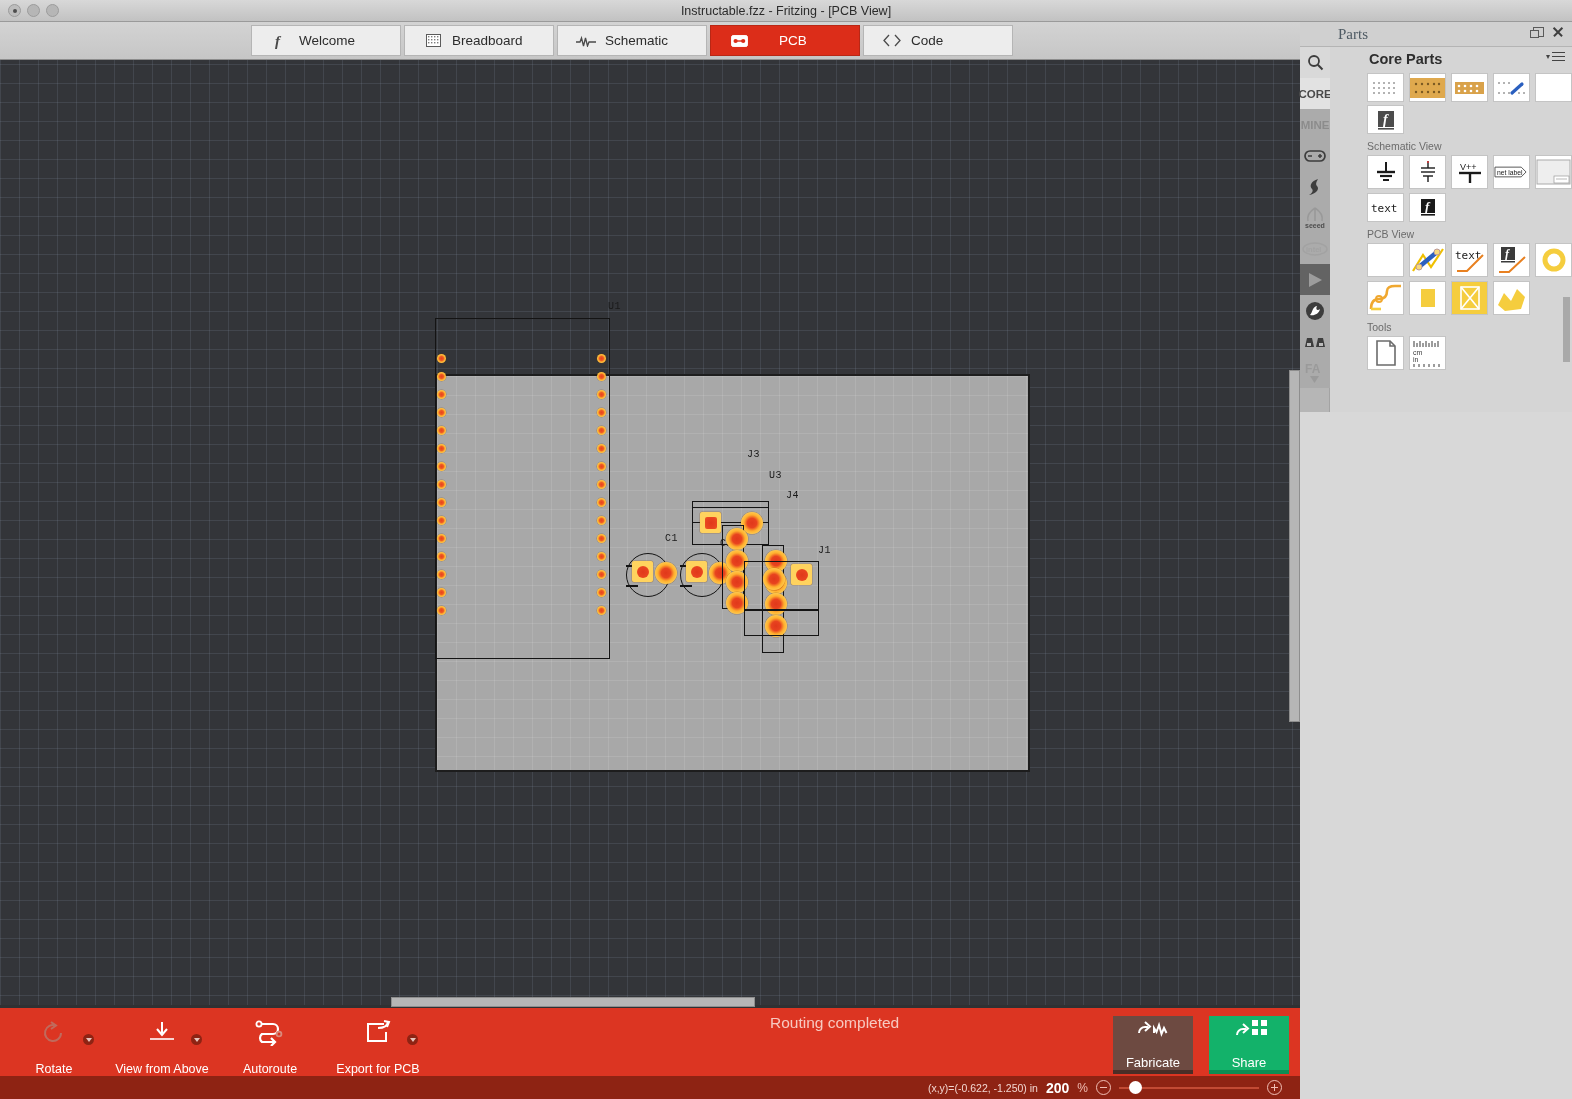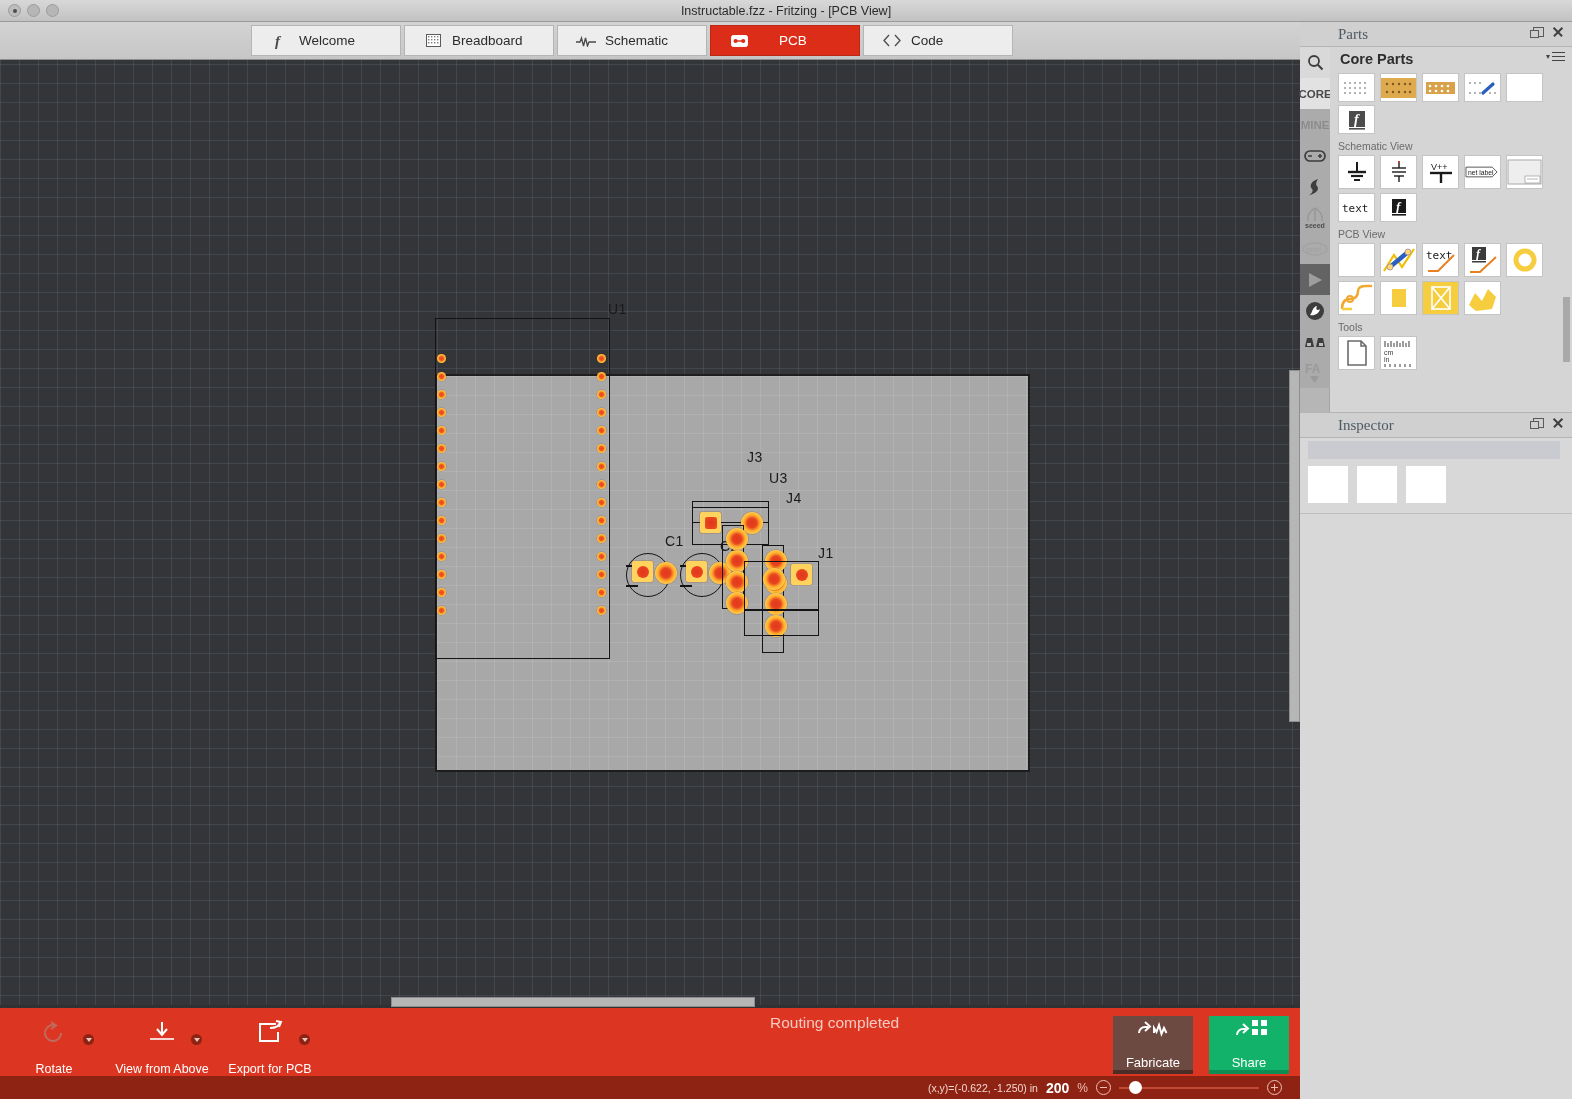--- a/index.html
+++ b/index.html
@@ -56,21 +56,21 @@
   
   .pcb-board{
     position:absolute; left:435px; top:314px; width:595px; height:398px;
     background:#a8a8a8; border:2px solid #1d1d1d;
     background-image:
       linear-gradient(to right, rgba(255,255,255,.10) 1px, transparent 1px),
       linear-gradient(to bottom, rgba(255,255,255,.10) 1px, transparent 1px);
     background-size:19px 19px;
   }
   .outline{ position:absolute; border:1.6px solid #141414; background:transparent;}
-  .lbl{ position:absolute; font-family:Liberation Sans, sans-serif; font-size:14px; color:#1a1a1a; letter-spacing:.5px; white-space:nowrap;}
+  .lbl{ position:absolute; font-family:Liberation Mono, monospace; font-size:10px; color:#1a1a1a; letter-spacing:.5px; white-space:nowrap;}
 
   
   .pad{ position:absolute; width:13px; height:13px; border-radius:50%;
         background:radial-gradient(circle at 50% 50%, #e03a1c 0%, #e8431f 26%, #ffb733 48%, #ffcc4d 72%, #ffd760 100%);
         box-shadow:0 0 0 .5px rgba(120,60,0,.35);}
   .pad.sm{ width:9px; height:9px;
         background:radial-gradient(circle at 50% 50%, #e8431f 0%, #ef5a22 32%, #ffb733 56%, #ffd05a 100%);}
   .pad.sq{ border-radius:2px; width:21px; height:21px;
         background:#ffd35e; display:flex; align-items:center; justify-content:center;}
   .pad.sq::after{ content:""; width:12px; height:12px; border-radius:50%;
@@ -131,21 +131,21 @@
 
   .parts-body{ position:absolute; left:0; top:25px; width:272px; height:365px; background:#cfcfcf;}
   .bin-rail{ position:absolute; left:0; top:0; width:30px; height:365px; background:#b6b6b6; border-right:1px solid #a3a3a3;}
   .rail-item{ width:30px; height:31px; display:flex; align-items:center; justify-content:center; color:#4a4a4a; font-size:12px; font-weight:bold; position:relative;}
   .rail-item.sel{ background:#d9d9d9;}
   .rail-item.mid{ background:#ababab;}
   .rail-item.active-core{ background:#e2e2e2;}
   .rail-item.play{ background:#636363;}
   .rail-label{ font-size:11.5px; font-weight:bold; letter-spacing:0px;}
 
-  .bin-main{ position:absolute; left:30px; top:0; width:242px; height:365px; background:#d5d5d5;}
+  .bin-main{ position:absolute; left:30px; top:0; width:242px; height:365px; background:#d5d5d5;padding-left:29px;}
   .bin-header{ height:24px; display:flex; align-items:center; position:relative; background:#d5d5d5;}
   .bin-title{ font-size:14.5px; font-weight:bold; color:#2e2e2e; margin-left:10px;}
   .bin-menu{ position:absolute; right:7px; top:5px; font-size:11px; color:#444; display:flex; align-items:center; gap:2px;}
   .ham{ width:13px; height:9px; display:flex; flex-direction:column; justify-content:space-between;}
   .ham i{ display:block; height:1.4px; background:#444;}
   .sect-label{ font-size:10.5px; color:#6b6b6b; margin:6px 0 3px 8px;}
   .tile-row{ display:flex; gap:5px; margin-left:8px;}
   .tile{ width:37px; height:29px; background:#fff; border:1px solid #c4c4c4; display:flex; align-items:center; justify-content:center; overflow:hidden; position:relative;}
   .tile.tall{ height:34px;}
   .tile.blank{ background:#fff;}
@@ -345,20 +345,31 @@
       <div class="bb-tool">
         <span class="glyph">
           <svg width="34" height="26" viewBox="0 0 34 26">
               <line x1="17" y1="2" x2="17" y2="13" stroke="#fff" stroke-width="2"></line>
               <polyline points="12,9 17,15 22,9" fill="none" stroke="#fff" stroke-width="2"></polyline>
               <line x1="5" y1="19" x2="29" y2="19" stroke="#fff" stroke-width="1.6"></line>
             </svg>
         </span>
         <span class="caret"></span>
         <span class="cap2">View from Above</span>
+      </div>
+      <div class="bb-tool">
+        <span class="glyph">
+          <svg width="34" height="26" viewBox="0 0 34 26">
+            <circle cx="6" cy="4" r="2.6" fill="none" stroke="#fff" stroke-width="1.8"></circle>
+            <path d="M8.6 4 H20 a5 5 0 0 1 0 10 H9 a5 5 0 0 0 0 8 H21" fill="none" stroke="#fff" stroke-width="2.2"></path>
+            <polyline points="18,18 22,22 18,26" fill="none" stroke="#fff" stroke-width="2.2"></polyline>
+            <circle cx="26" cy="14" r="2.4" fill="none" stroke="#d98a7c" stroke-width="1.8"></circle>
+          </svg>
+        </span>
+        <span class="cap2">Autoroute</span>
       </div>
       <div class="bb-tool">
         <span class="glyph">
           <svg width="34" height="26" viewBox="0 0 34 26">
             <polyline points="23,4 7,4 7,21 25,21 25,12" fill="none" stroke="#fff" stroke-width="2"></polyline>
             <path d="M17 8 Q26 8 27 2" fill="none" stroke="#fff" stroke-width="2"></path>
             <polyline points="23,1 28,2 26,7" fill="none" stroke="#fff" stroke-width="2"></polyline>
           </svg>
         </span>
         <span class="caret"></span>
@@ -726,31 +737,15 @@
                   <line x1="28" y1="25" x2="28" y2="28"></line>
                 </g>
               </svg>
           </div>
         </div>
 
         <div class="bin-scroll"></div>
       </div>
     </div>
 
-    <div class="inspector">
-      <div class="panel-head">
-        <span class="panel-title">Inspector</span>
-        <span class="panel-btns">
-          <span class="ic-restore"></span>
-          <span class="ic-close"></span>
-        </span>
-      </div>
-      <div class="insp-strip"></div>
-      <div class="insp-tiles">
-        <div class="insp-tile"></div>
-        <div class="insp-tile"></div>
-        <div class="insp-tile"></div>
-      </div>
-      <div class="insp-sep"></div>
-    </div>
   </div>
 
 </div>
 
 </body></html>

